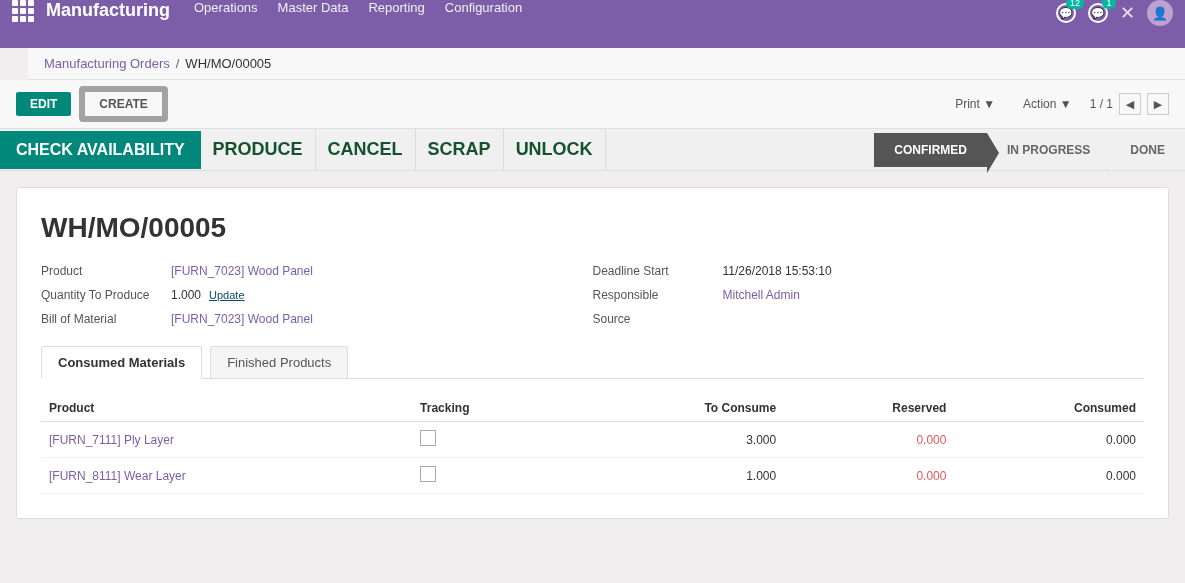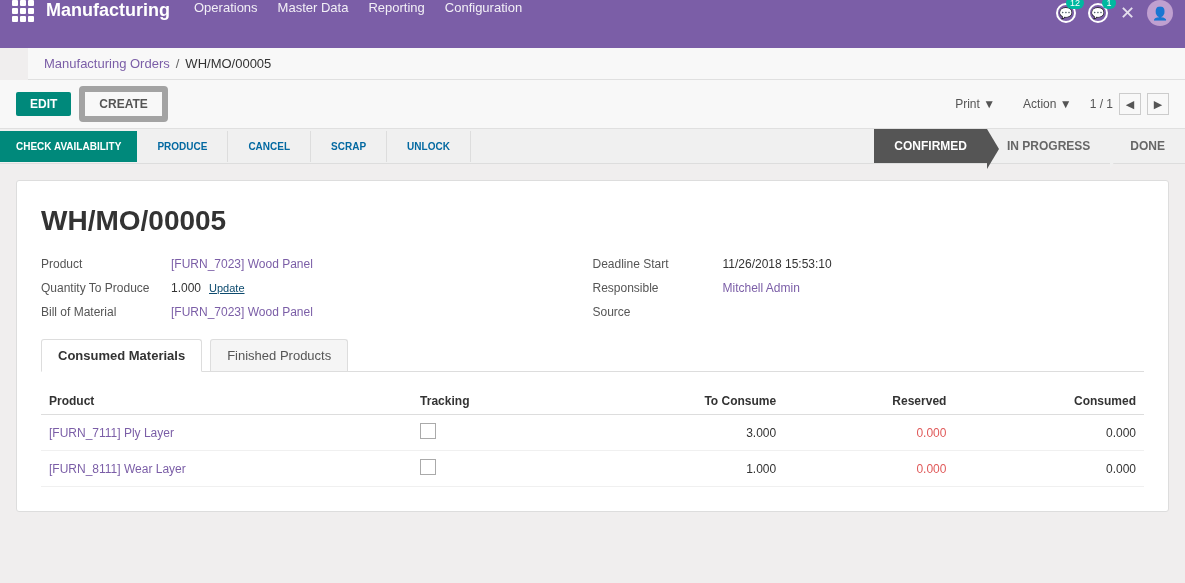--- a/index.html
+++ b/index.html
@@ -188,33 +188,33 @@
       position: relative;
     }
     .status-actions {
       display: flex;
       align-items: center;
       gap: 0;
     }
     .btn-status-action {
       background: transparent;
       border: none;
-      padding: 10px 20px;
-      font-size: 10px;
-      font-weight: bold;
-      cursor: pointer;
-      color: #0369a1;
+      padding: 10px 12px;
+      font-size: 18px;
+      font-weight: bold;
+      cursor: pointer;
+      color: #14532d;
       border-right: 1px solid #ddd;
     }
     .btn-check-avail {
       background: #00897b;
       color: white;
       border: none;
       padding: 10px 16px;
-      font-size: 10px;
+      font-size: 16px;
       font-weight: bold;
       cursor: pointer;
     }
     .status-steps {
       display: flex;
       align-items: center;
       margin-left: auto;
     }
     .status-step {
       padding: 10px 20px;

